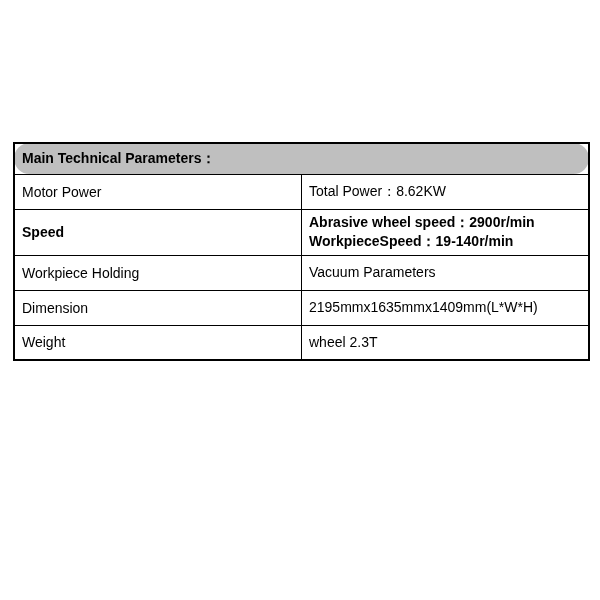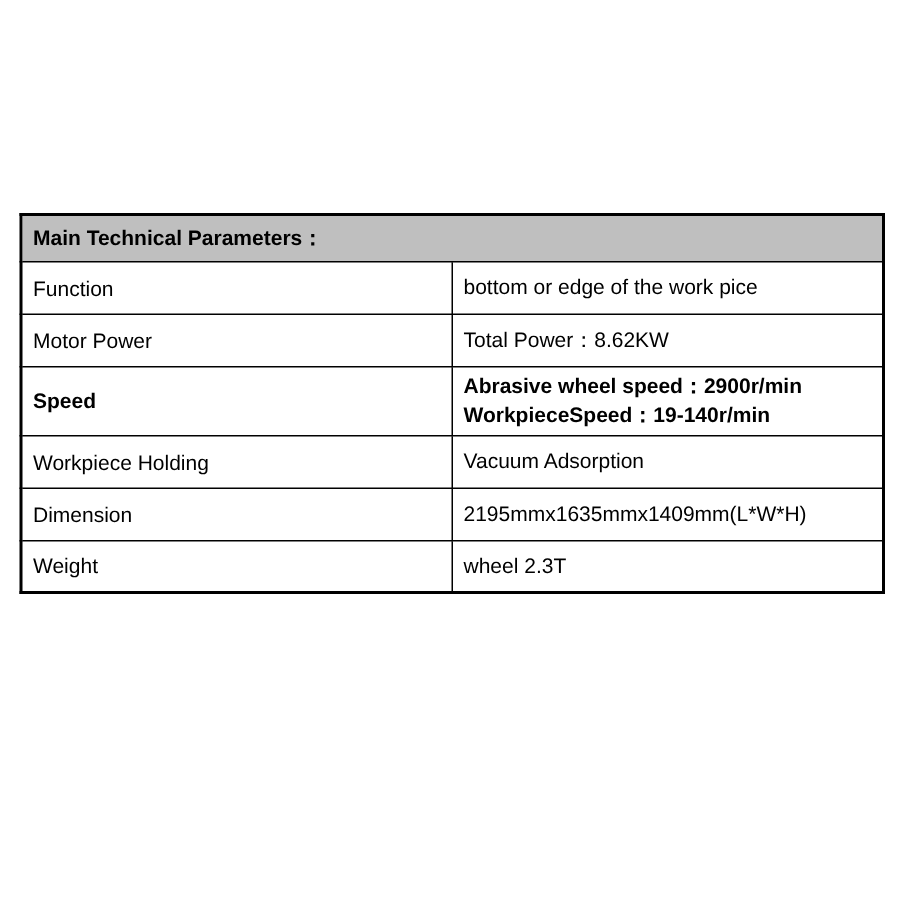--- a/index.html
+++ b/index.html
@@ -1,15 +1,15 @@
 <!DOCTYPE html>
 <html><head>
 <meta charset="utf-8">
 <style>
-  * { margin: 0; padding: 0; box-sizing: border-box; }
+  * { margin: 0; padding: 0; box-sizing: border-box; border-radius: 28px; }
   html, body {
     width: 600px;
     height: 600px;
     background: #ffffff;
     font-family: "Liberation Sans", "DejaVu Sans", sans-serif;
     color: #000000;
   }
   .page {
     position: relative;
     width: 600px;
@@ -51,35 +51,31 @@
 
 <div class="page">
   <table class="spec-table">
     <thead>
       <tr class="header-row">
         <th colspan="2">Main Technical Parameters：</th>
       </tr>
     </thead>
     <tbody>
       <tr class="data-row">
-        <td class="label-cell">Function</td>
-        <td class="value-cell">bottom or edge of the work pice</td>
-      </tr>
-      <tr class="data-row">
         <td class="label-cell">Motor Power</td>
         <td class="value-cell">Total Power：8.62KW</td>
       </tr>
       <tr class="data-row tall">
         <td class="label-cell">Speed</td>
         <td class="value-cell">Abrasive wheel speed：2900r/min
 WorkpieceSpeed：19-140r/min</td>
       </tr>
       <tr class="data-row">
         <td class="label-cell">Workpiece Holding</td>
-        <td class="value-cell">Vacuum Adsorption</td>
+        <td class="value-cell">Vacuum Parameters</td>
       </tr>
       <tr class="data-row">
         <td class="label-cell">Dimension</td>
         <td class="value-cell">2195mmx1635mmx1409mm(L*W*H)</td>
       </tr>
       <tr class="data-row">
         <td class="label-cell">Weight</td>
         <td class="value-cell">wheel 2.3T</td>
       </tr>
     </tbody>

